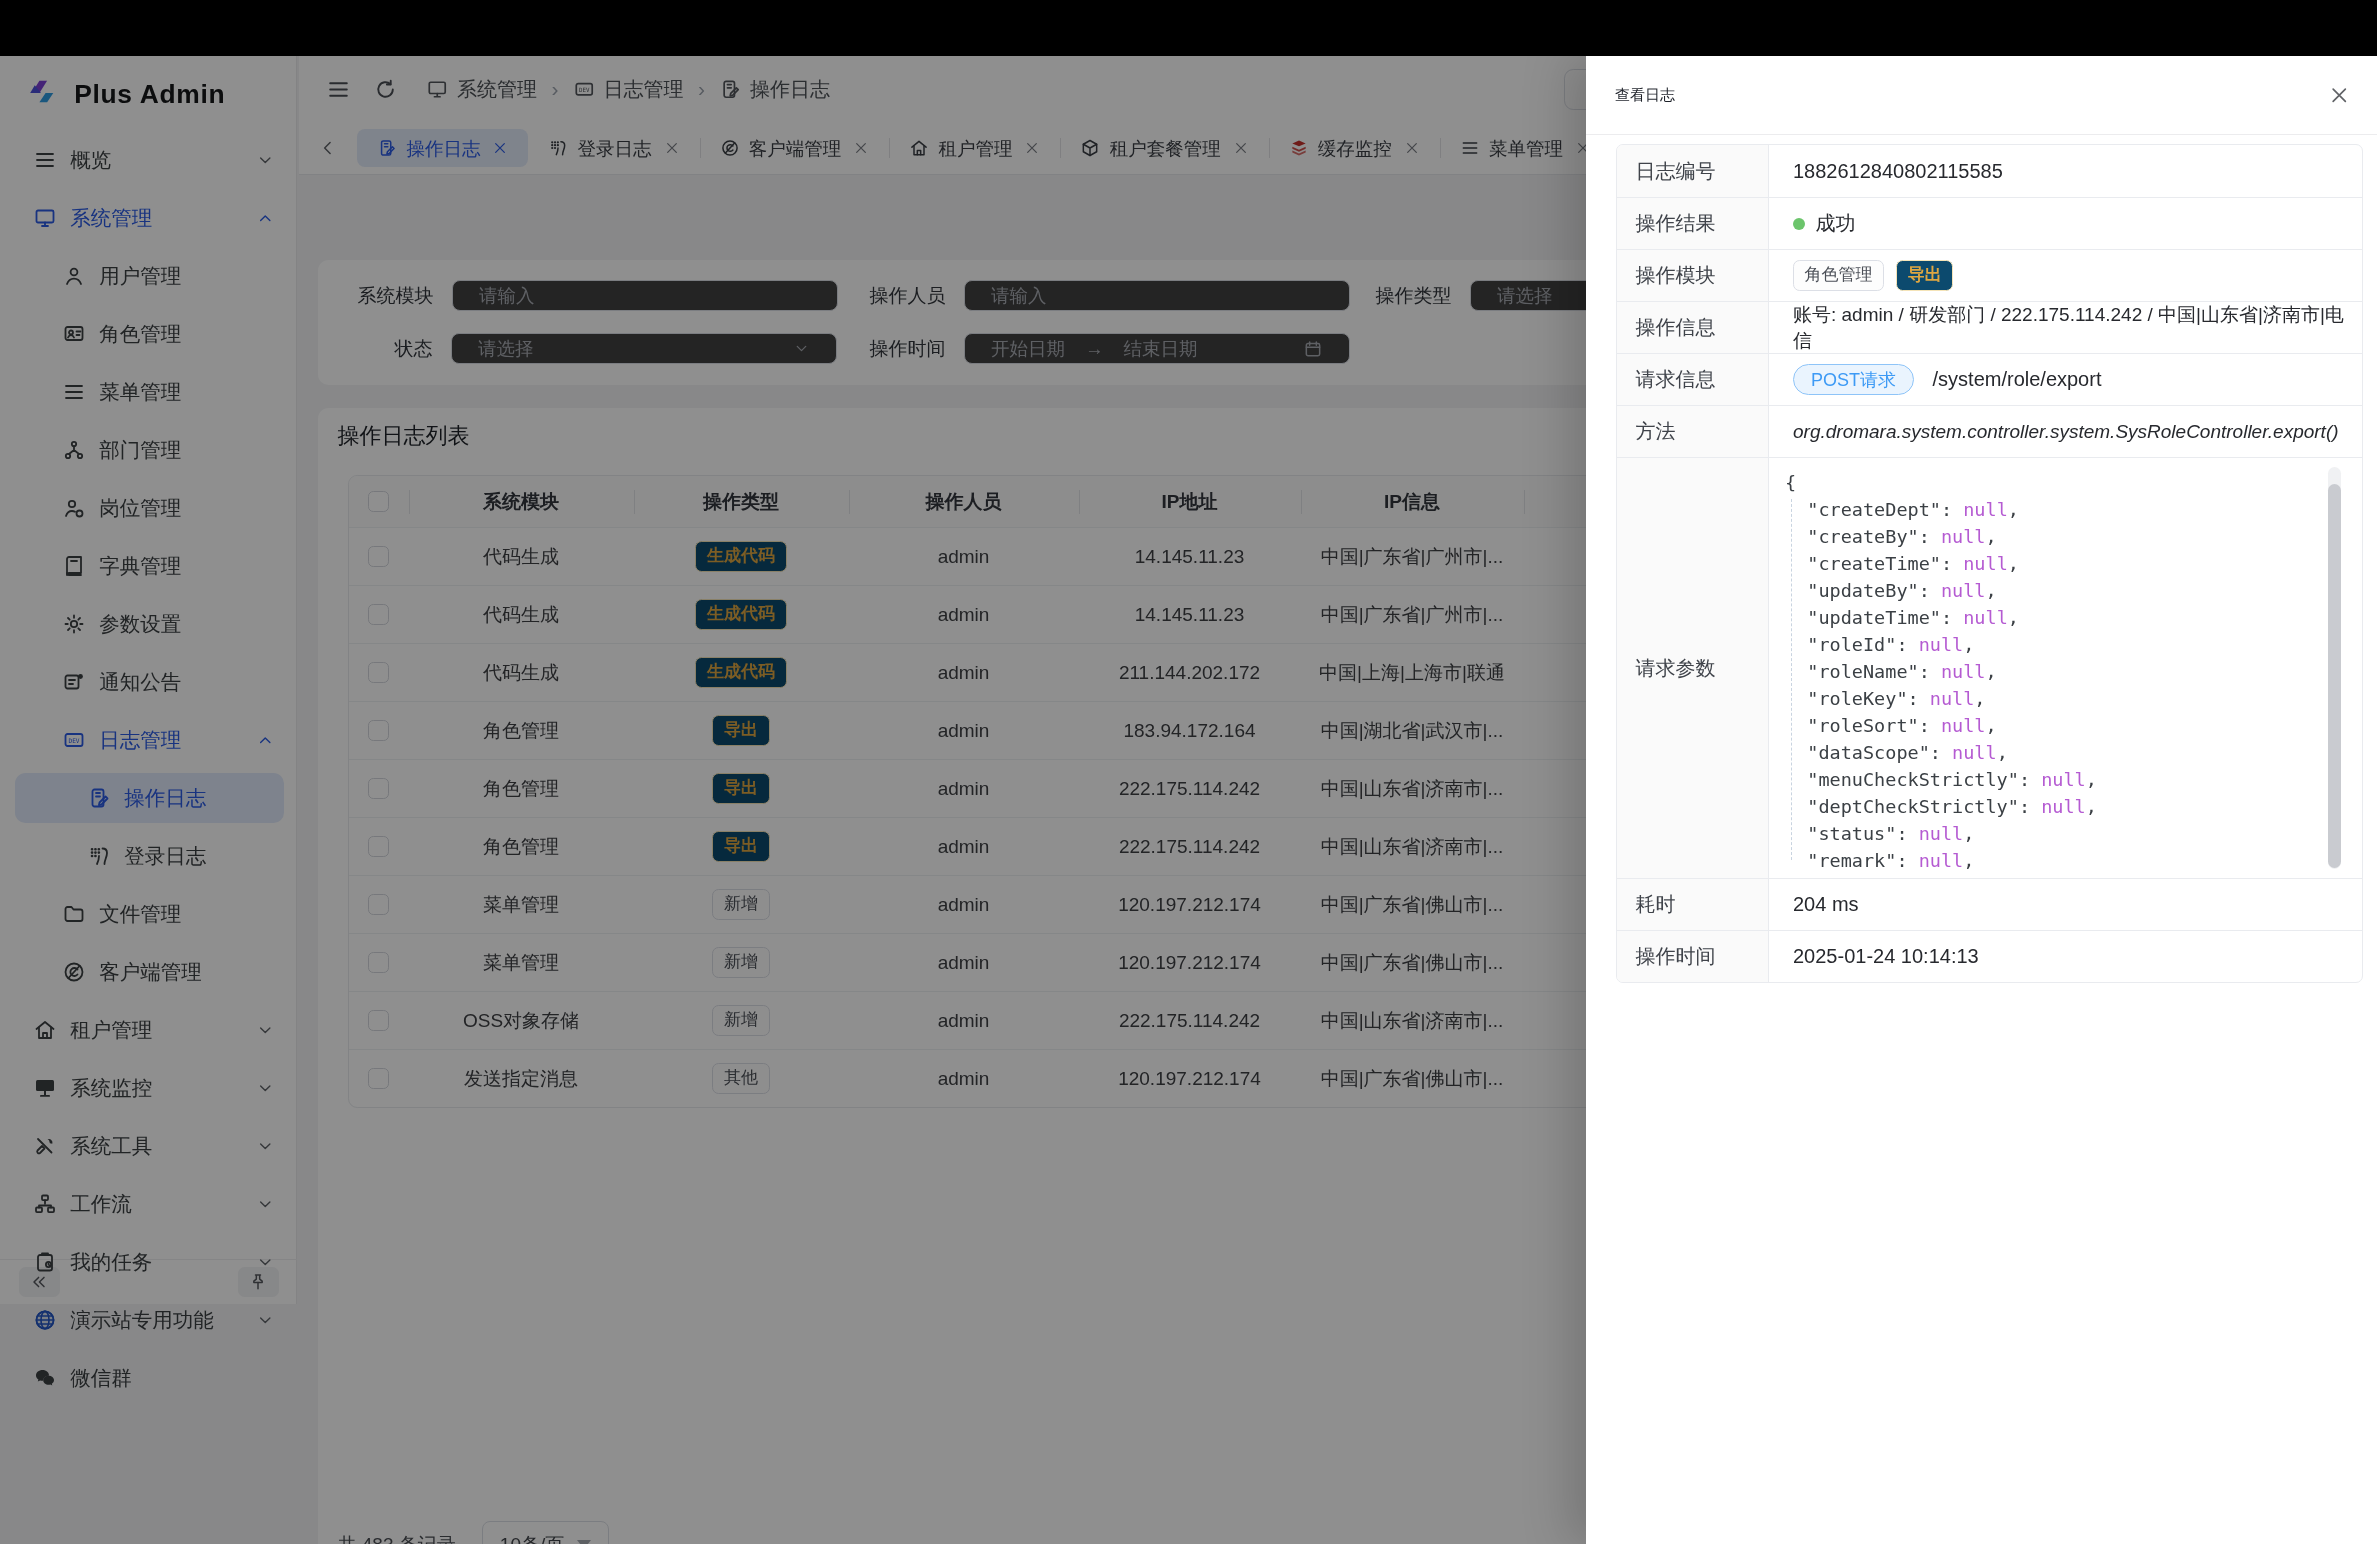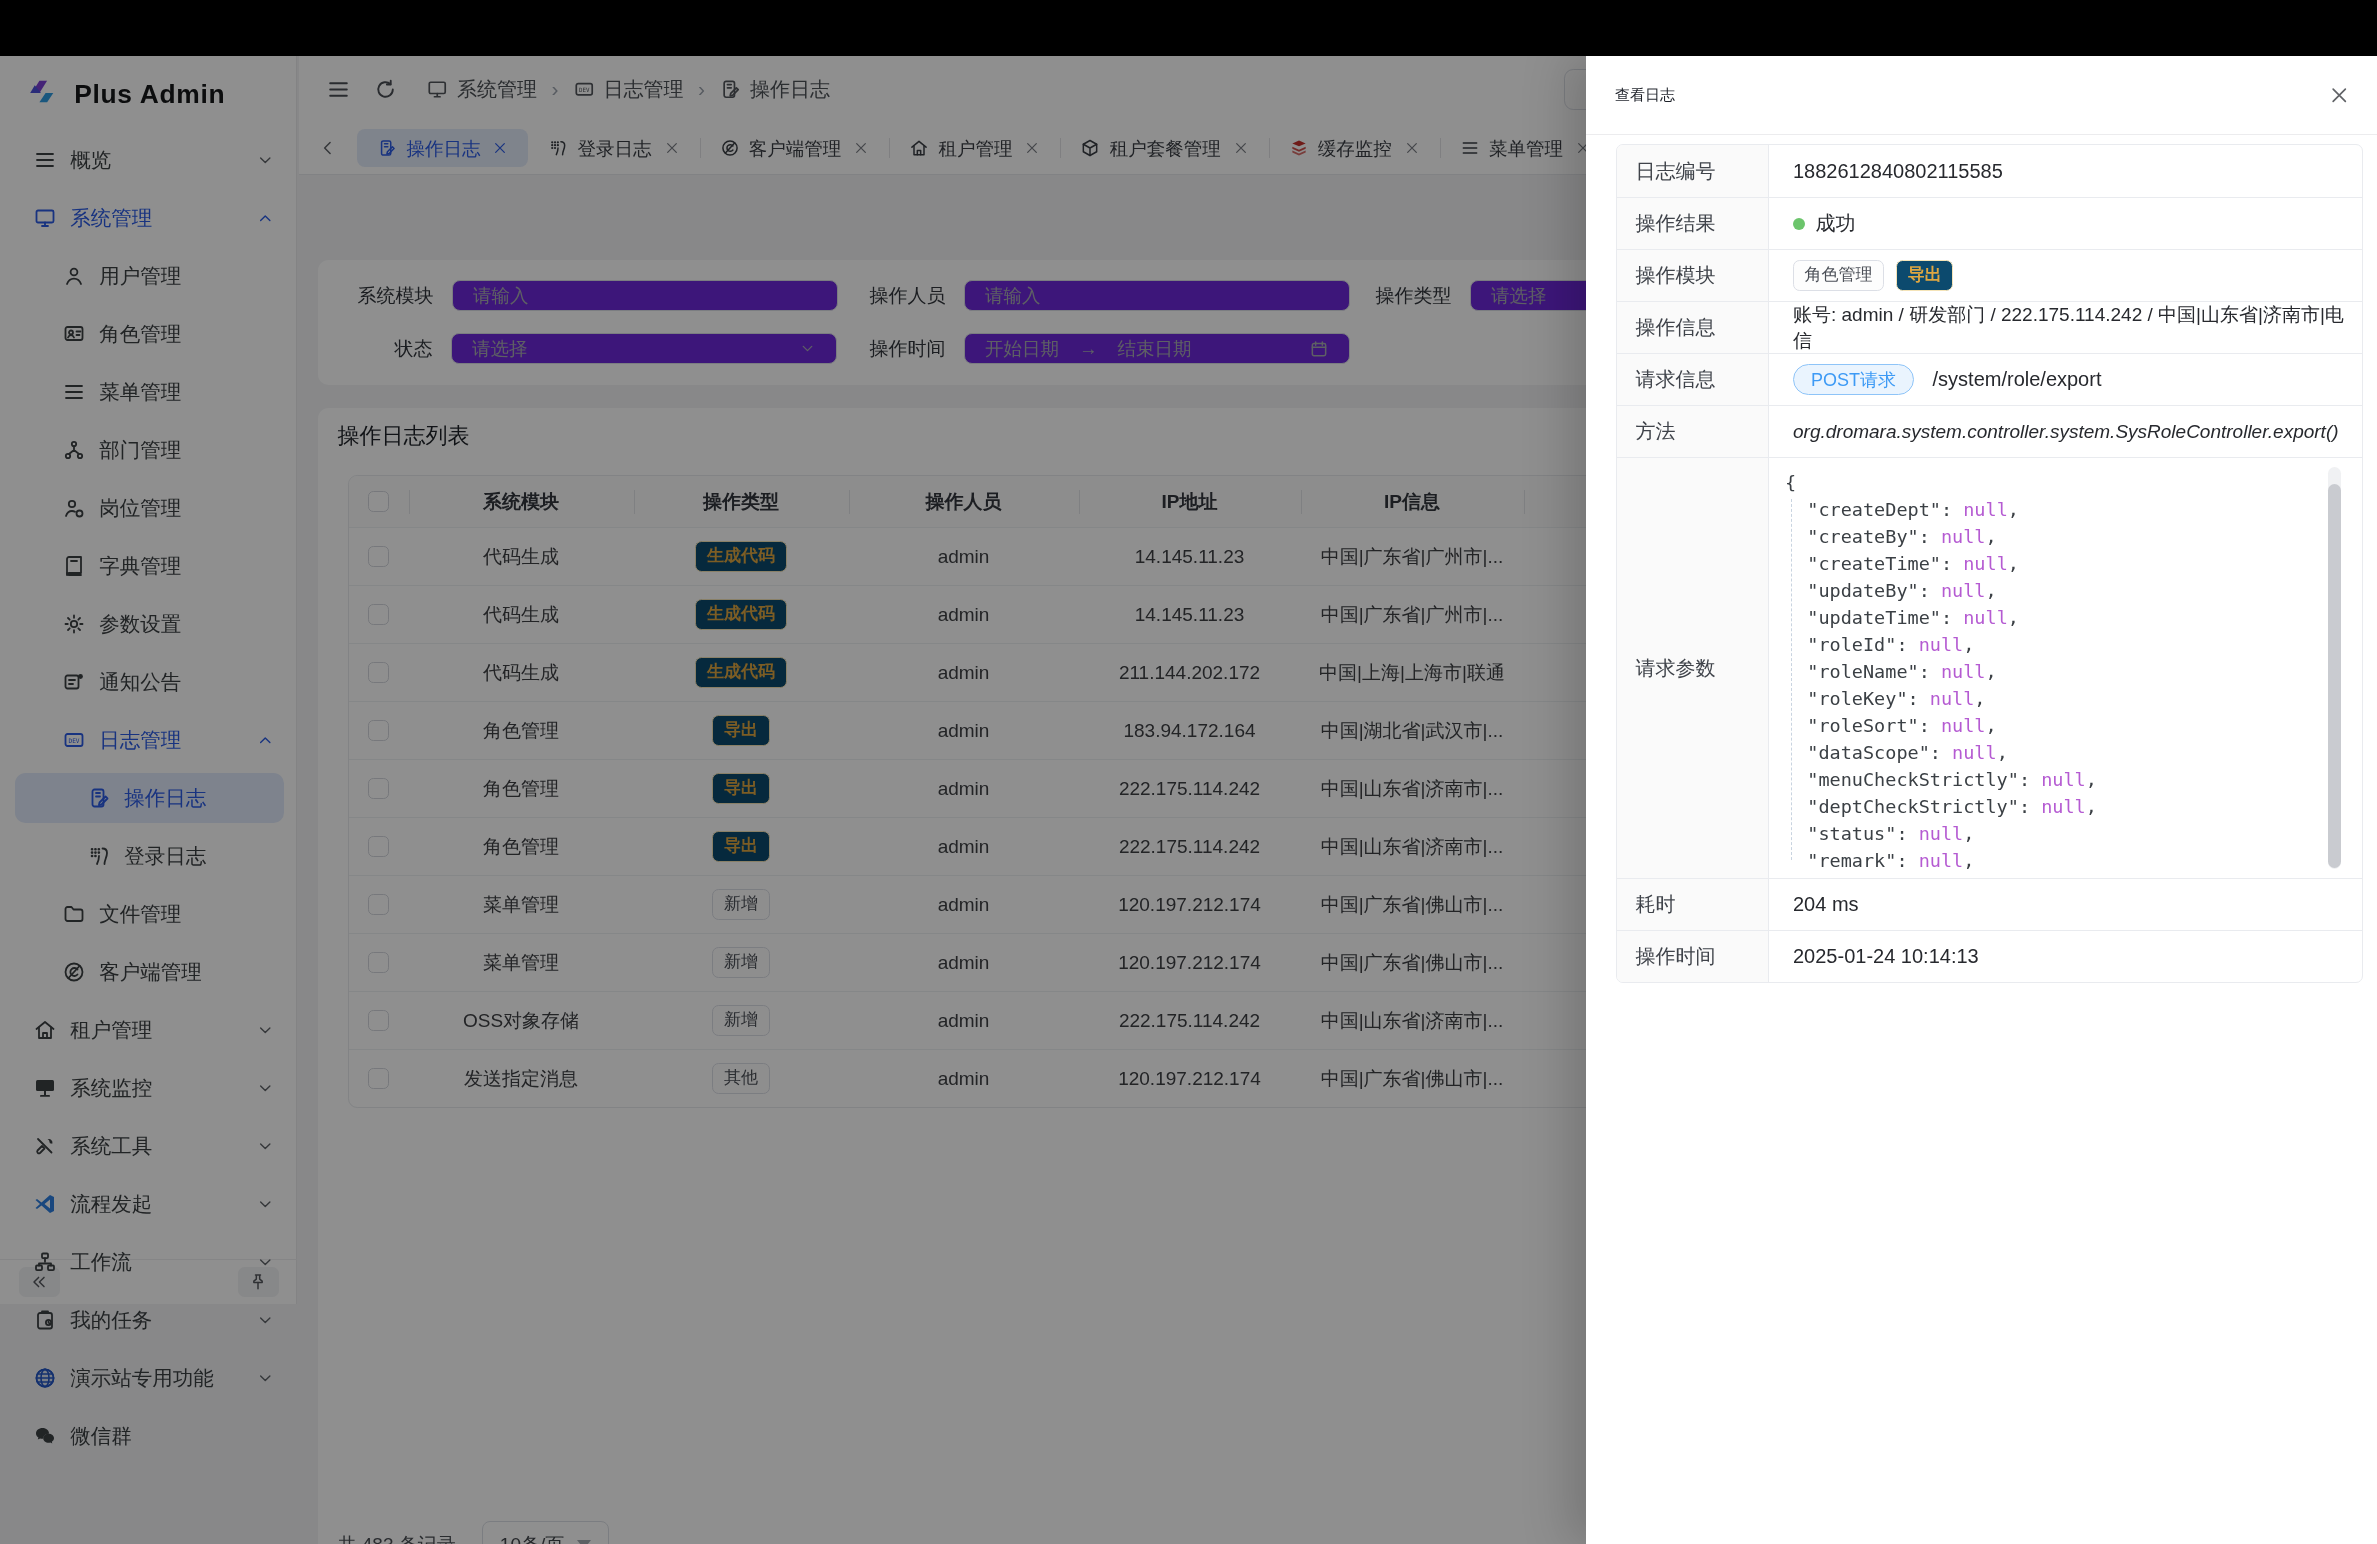--- a/index.html
+++ b/index.html
@@ -79,22 +79,22 @@
   .tab .tclose { margin-left:12px; width:16px; height:16px; color:#797d84; }
   .tab .tclose svg { width:16px; height:16px; }
   .tab[data-active="true"] .tclose { color:#2b5be4; }
 
   
   .content { position:absolute; left:299px; top:120px; width:2079px; height:1368px; background:#f2f3f5; }
 
   .filter-card { position:absolute; left:18.5px; top:84px; width:1915px; height:125px; background:#fff; border-radius:10.6px; }
   .ffield { position:absolute; display:flex; align-items:center; }
   .flabel { font-size:19px; font-weight:500; color:#33373d; white-space:nowrap; }
-  .fbox { height:31px; border:1.3px solid #dcdfe6; border-radius:8px; background:#6d28d9; display:flex; align-items:center;
-    padding:0 20px; color:#a8abb2; font-size:18.5px; }
+  .fbox { height:31px; border:1.3px solid #dcdfe6; border-radius:8px; background:#404040; display:flex; align-items:center;
+    padding:0 26px; color:#a8abb2; font-size:18.5px; }
   .fbox .ph { color:#a8abb2; }
   .fbox .fchev { margin-left:auto; color:#a8abb2; width:17px; height:17px; }
   .fbox .fchev svg { width:17px; height:17px; }
   .daterange { justify-content:flex-start; gap:0; }
   .daterange .mid { margin:0 20px; color:#a8abb2; }
   .daterange .cal { margin-left:auto; width:20px; height:20px; color:#a8abb2; }
   .daterange .cal svg { width:20px; height:20px; }
 
   .table-card { position:absolute; left:18.5px; top:232px; width:1915px; height:1179px; background:#fff; border-radius:10.6px; }
   .table-title { position:absolute; left:20px; top:13.2px; font-size:22px; font-weight:500; color:#1f2329; }
@@ -394,33 +394,20 @@
               </svg>
             </span>
             <span class="label">系统工具</span>
             <span class="chev" data-icon="chev">
               <svg viewBox="0 0 24 24" fill="none" stroke="currentColor" stroke-width="1.8" stroke-linecap="round" stroke-linejoin="round">
                 <path d="M6 9l6 6 6-6"></path>
               </svg>
             </span>
           </div>
 
-          <div class="menu-item" data-level="1" data-chev="down">
-            <span class="icon" data-icon="vscode" style="color: rgb(45, 127, 224);">
-              <svg viewBox="0 0 24 24" fill="currentColor">
-                <path d="M17 3l4 2v14l-4 2-8.5-7.5L4 17l-1.5-1L7 12 2.5 8 4 7l4.5 3.5zM17 7.5L11.5 12 17 16.5z"></path>
-              </svg>
-            </span>
-            <span class="label">流程发起</span>
-            <span class="chev" data-icon="chev">
-              <svg viewBox="0 0 24 24" fill="none" stroke="currentColor" stroke-width="1.8" stroke-linecap="round" stroke-linejoin="round">
-                <path d="M6 9l6 6 6-6"></path>
-              </svg>
-            </span>
-          </div>
 
           <div class="menu-item" data-level="1" data-chev="down">
             <span class="icon" data-icon="workflow">
               <svg viewBox="0 0 24 24" fill="none" stroke="currentColor" stroke-width="1.8" stroke-linecap="round" stroke-linejoin="round">
                 <rect x="9" y="3.5" width="6" height="4.6" rx="1"></rect>
                 <rect x="3" y="15.5" width="6" height="4.6" rx="1"></rect>
                 <rect x="15" y="15.5" width="6" height="4.6" rx="1"></rect>
                 <path d="M12 8.1v3.4M6 15.5v-2h12v2"></path>
               </svg>
             </span>

